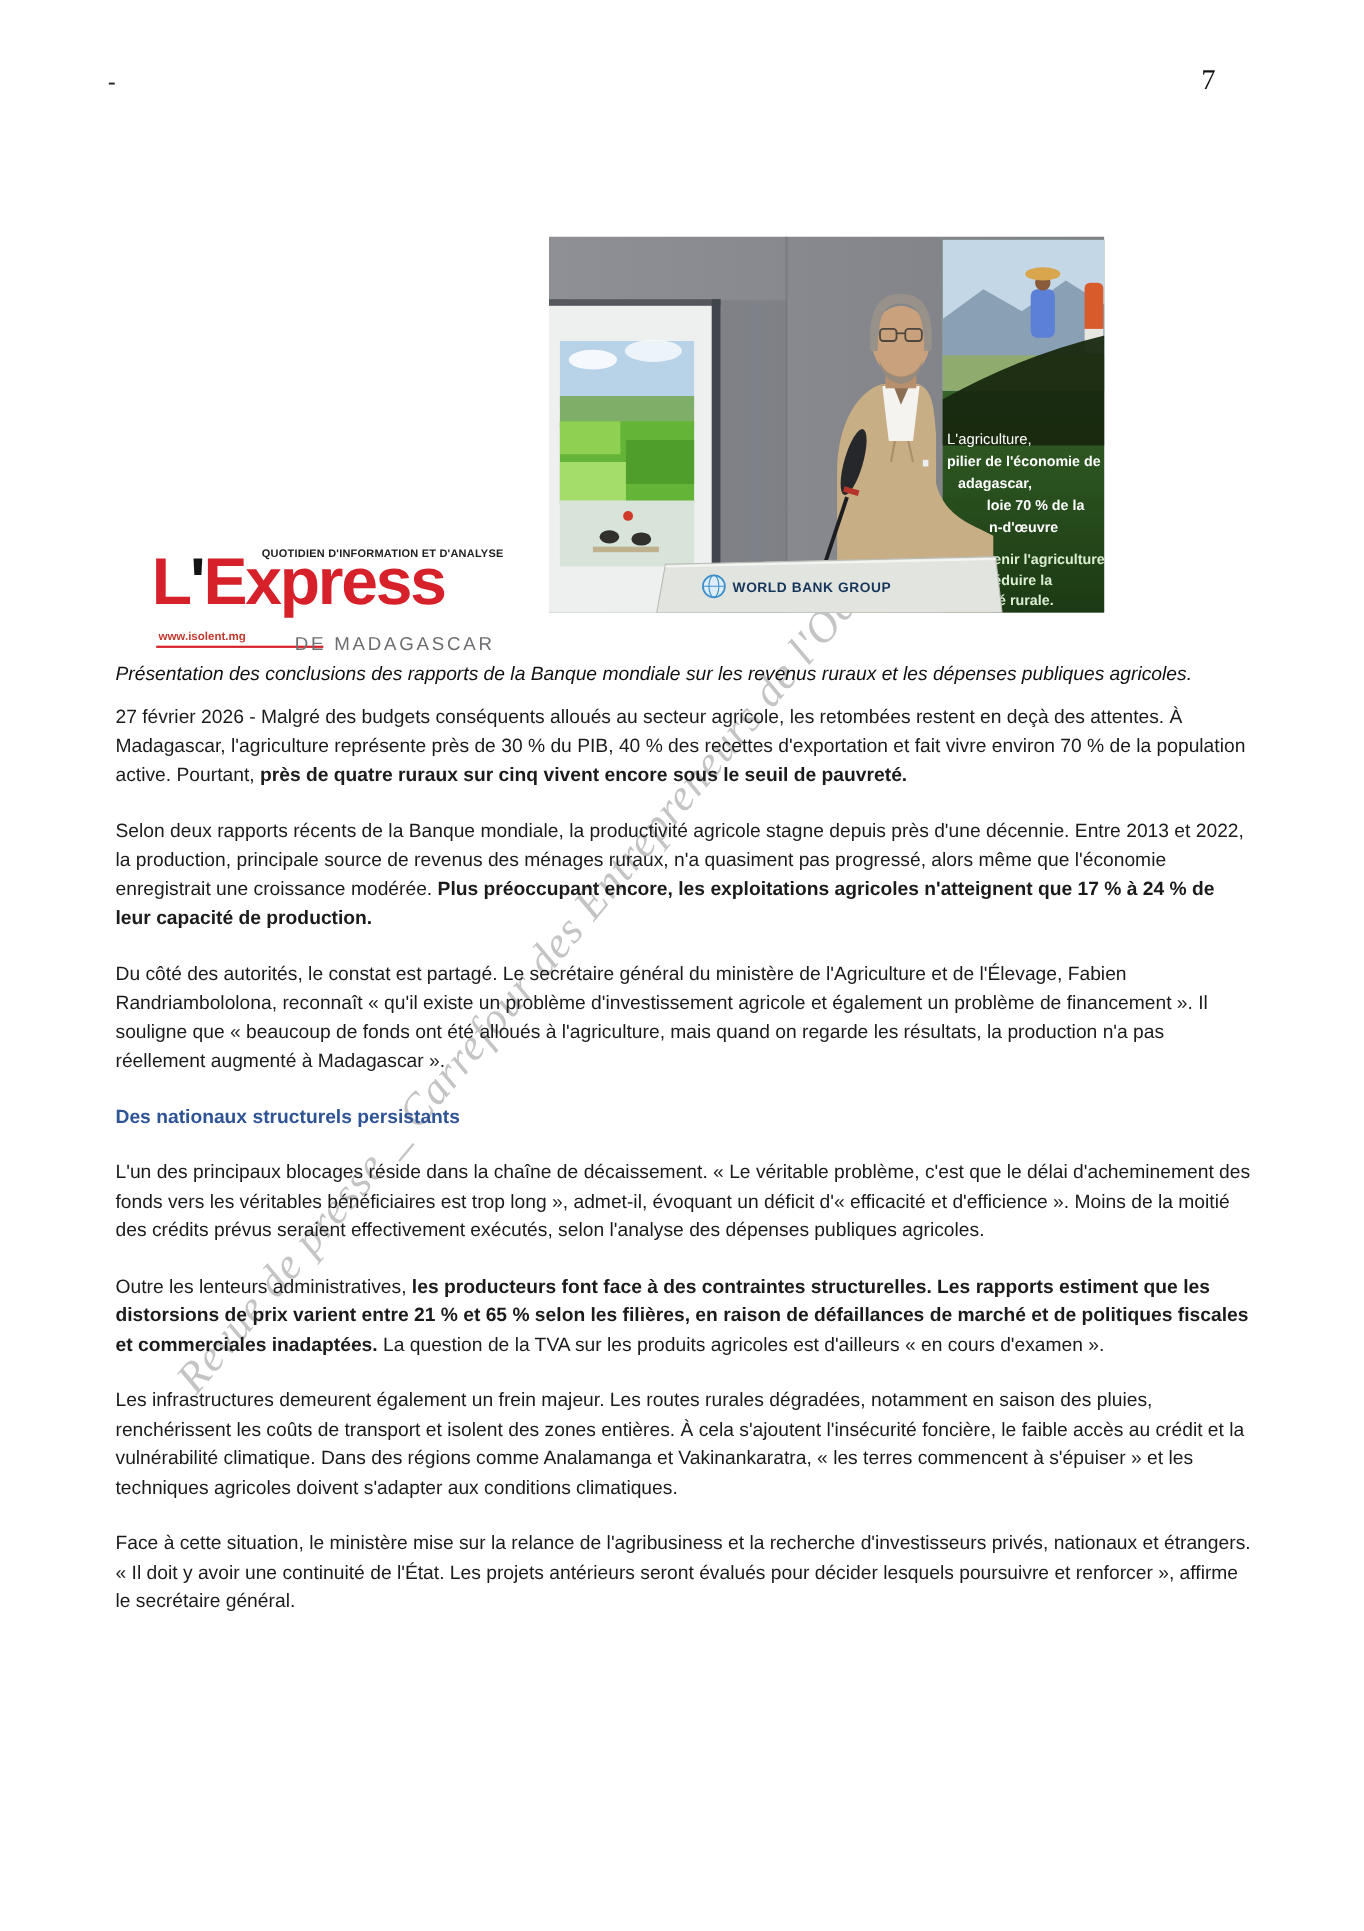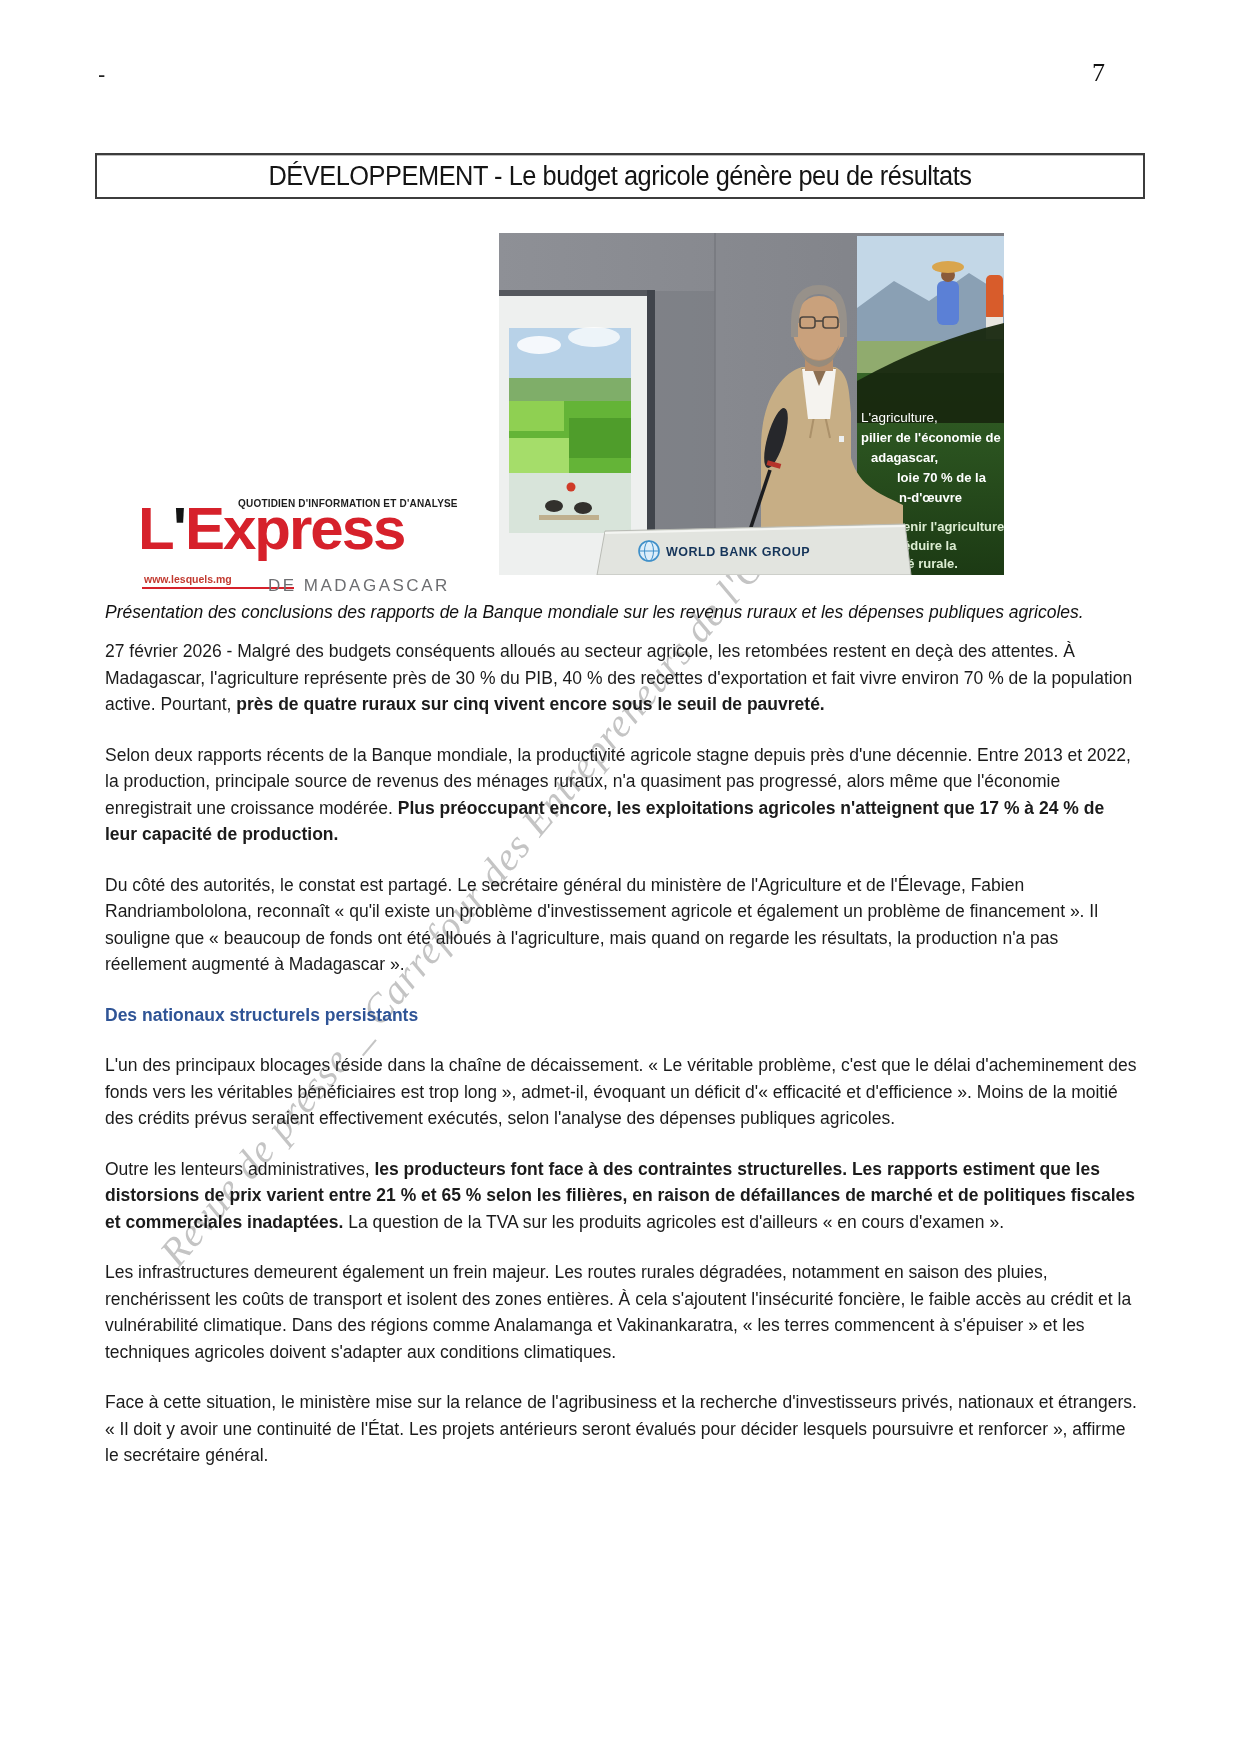--- a/index.html
+++ b/index.html
@@ -24,21 +24,21 @@
   }
   
   .watermark{
     position:absolute;left:150px;top:1245px;z-index:1;
     transform:rotate(-50deg);transform-origin:0 0;
     font-family:"Liberation Serif",serif;font-style:italic;
     font-size:40px;letter-spacing:1px;white-space:nowrap;
     color:var(--wm-color,#8a8a8a);opacity:0.5;
   }
   
-  .photo{position:absolute;left:499px;top:233px;width:409px;height:342px;z-index:3;}
+  .photo{position:absolute;left:499px;top:215px;width:409px;height:342px;z-index:3;}
   .photo svg{display:block;}
   
   .logo{position:absolute;left:138px;top:495px;width:308px;height:102px;z-index:3;background:#fff;}
   .logo .tagline{position:absolute;left:100px;top:3px;font-size:10px;font-weight:bold;letter-spacing:0.2px;color:#1d1d1d;white-space:nowrap;}
   .logo .name{position:absolute;left:0;top:4px;font-size:60px;font-weight:bold;letter-spacing:-2px;color:var(--logo-red,#d6212b);white-space:nowrap;line-height:1;}
   .logo .name .apos{color:#141414;}
   .logo .website{position:absolute;left:6px;top:78px;font-size:10.5px;font-weight:bold;color:#c23a30;}
   .logo .rule{position:absolute;left:4px;top:92px;width:152px;height:2px;background:var(--logo-red,#d6212b);}
   .logo .subtitle{position:absolute;left:130px;top:81px;font-size:17px;letter-spacing:2.5px;color:#6d6e71;white-space:nowrap;}
   
@@ -61,23 +61,20 @@
 </head>
 <body>
 
 <div class="page">
 
   <div class="hdr-dash">-</div>
   <div class="hdr-pagenum">7</div>
 
   <div class="watermark">Revue de presse _ Carrefour des Entrepreneurs de l'Océan Indien</div>
 
-  <div class="title-box">
-    <span class="t">DÉVELOPPEMENT - Le budget agricole génère peu de résultats</span>
-  </div>
 
   <div class="photo">
     <svg width="505" height="342" viewBox="0 0 505 342" xmlns="http://www.w3.org/2000/svg">
       <defs>
         <linearGradient id="wallG" x1="0" y1="0" x2="1" y2="0">
           <stop offset="0" stop-color="#8e9096"></stop>
             <stop offset="1" stop-color="#7e8086"></stop>
         </linearGradient>
         <linearGradient id="bannerG" x1="0" y1="0" x2="0" y2="1">
           <stop offset="0" stop-color="#56923d"></stop>
@@ -169,21 +166,21 @@
           <line x1="140" y1="318" x2="160" y2="318" stroke="#3e8fc9" stroke-width="1"></line>
         </g>
         <text x="167" y="323" font-family="Liberation Sans, sans-serif" font-size="12.5" font-weight="bold" letter-spacing="0.5" fill="#16355a">WORLD BANK GROUP</text>
       </g>
     </svg>
   </div>
 
   <div class="logo">
     <div class="tagline">QUOTIDIEN D'INFORMATION ET D'ANALYSE</div>
     <div class="name"><span>L</span><span class="apos">'</span><span>Express</span></div>
-    <div class="website">www.lesquels.mg</div>
+    <div class="website">www.isolent.mg</div>
     <div class="rule"></div>
     <div class="subtitle">DE MADAGASCAR</div>
   </div>
 
   <div class="caption">Présentation des conclusions des rapports de la Banque mondiale sur les revenus ruraux et les dépenses publiques agricoles.</div>
 
   <div class="article" id="article-body">
       <p><span>27 février 2026 - Malgré des budgets conséquents alloués au secteur agricole, les retombées restent en deçà des attentes. À Madagascar, l'agriculture représente près de 30 % du PIB, 40 % des recettes d'exportation et fait vivre environ 70 % de la population active. Pourtant, </span><span class="b">près de quatre ruraux sur cinq vivent encore sous le seuil de pauvreté.</span></p>
       <p><span>Selon deux rapports récents de la Banque mondiale, la productivité agricole stagne depuis près d'une décennie. Entre 2013 et 2022, la production, principale source de revenus des ménages ruraux, n'a quasiment pas progressé, alors même que l'économie enregistrait une croissance modérée. </span><span class="b">Plus préoccupant encore, les exploitations agricoles n'atteignent que 17 % à 24 % de leur capacité de production.</span></p>
       <p><span>Du côté des autorités, le constat est partagé. Le secrétaire général du ministère de l'Agriculture et de l'Élevage, Fabien Randriambololona, reconnaît « qu'il existe un problème d'investissement agricole et également un problème de financement ». Il souligne que « beaucoup de fonds ont été alloués à l'agriculture, mais quand on regarde les résultats, la production n'a pas réellement augmenté à Madagascar ».</span></p>

